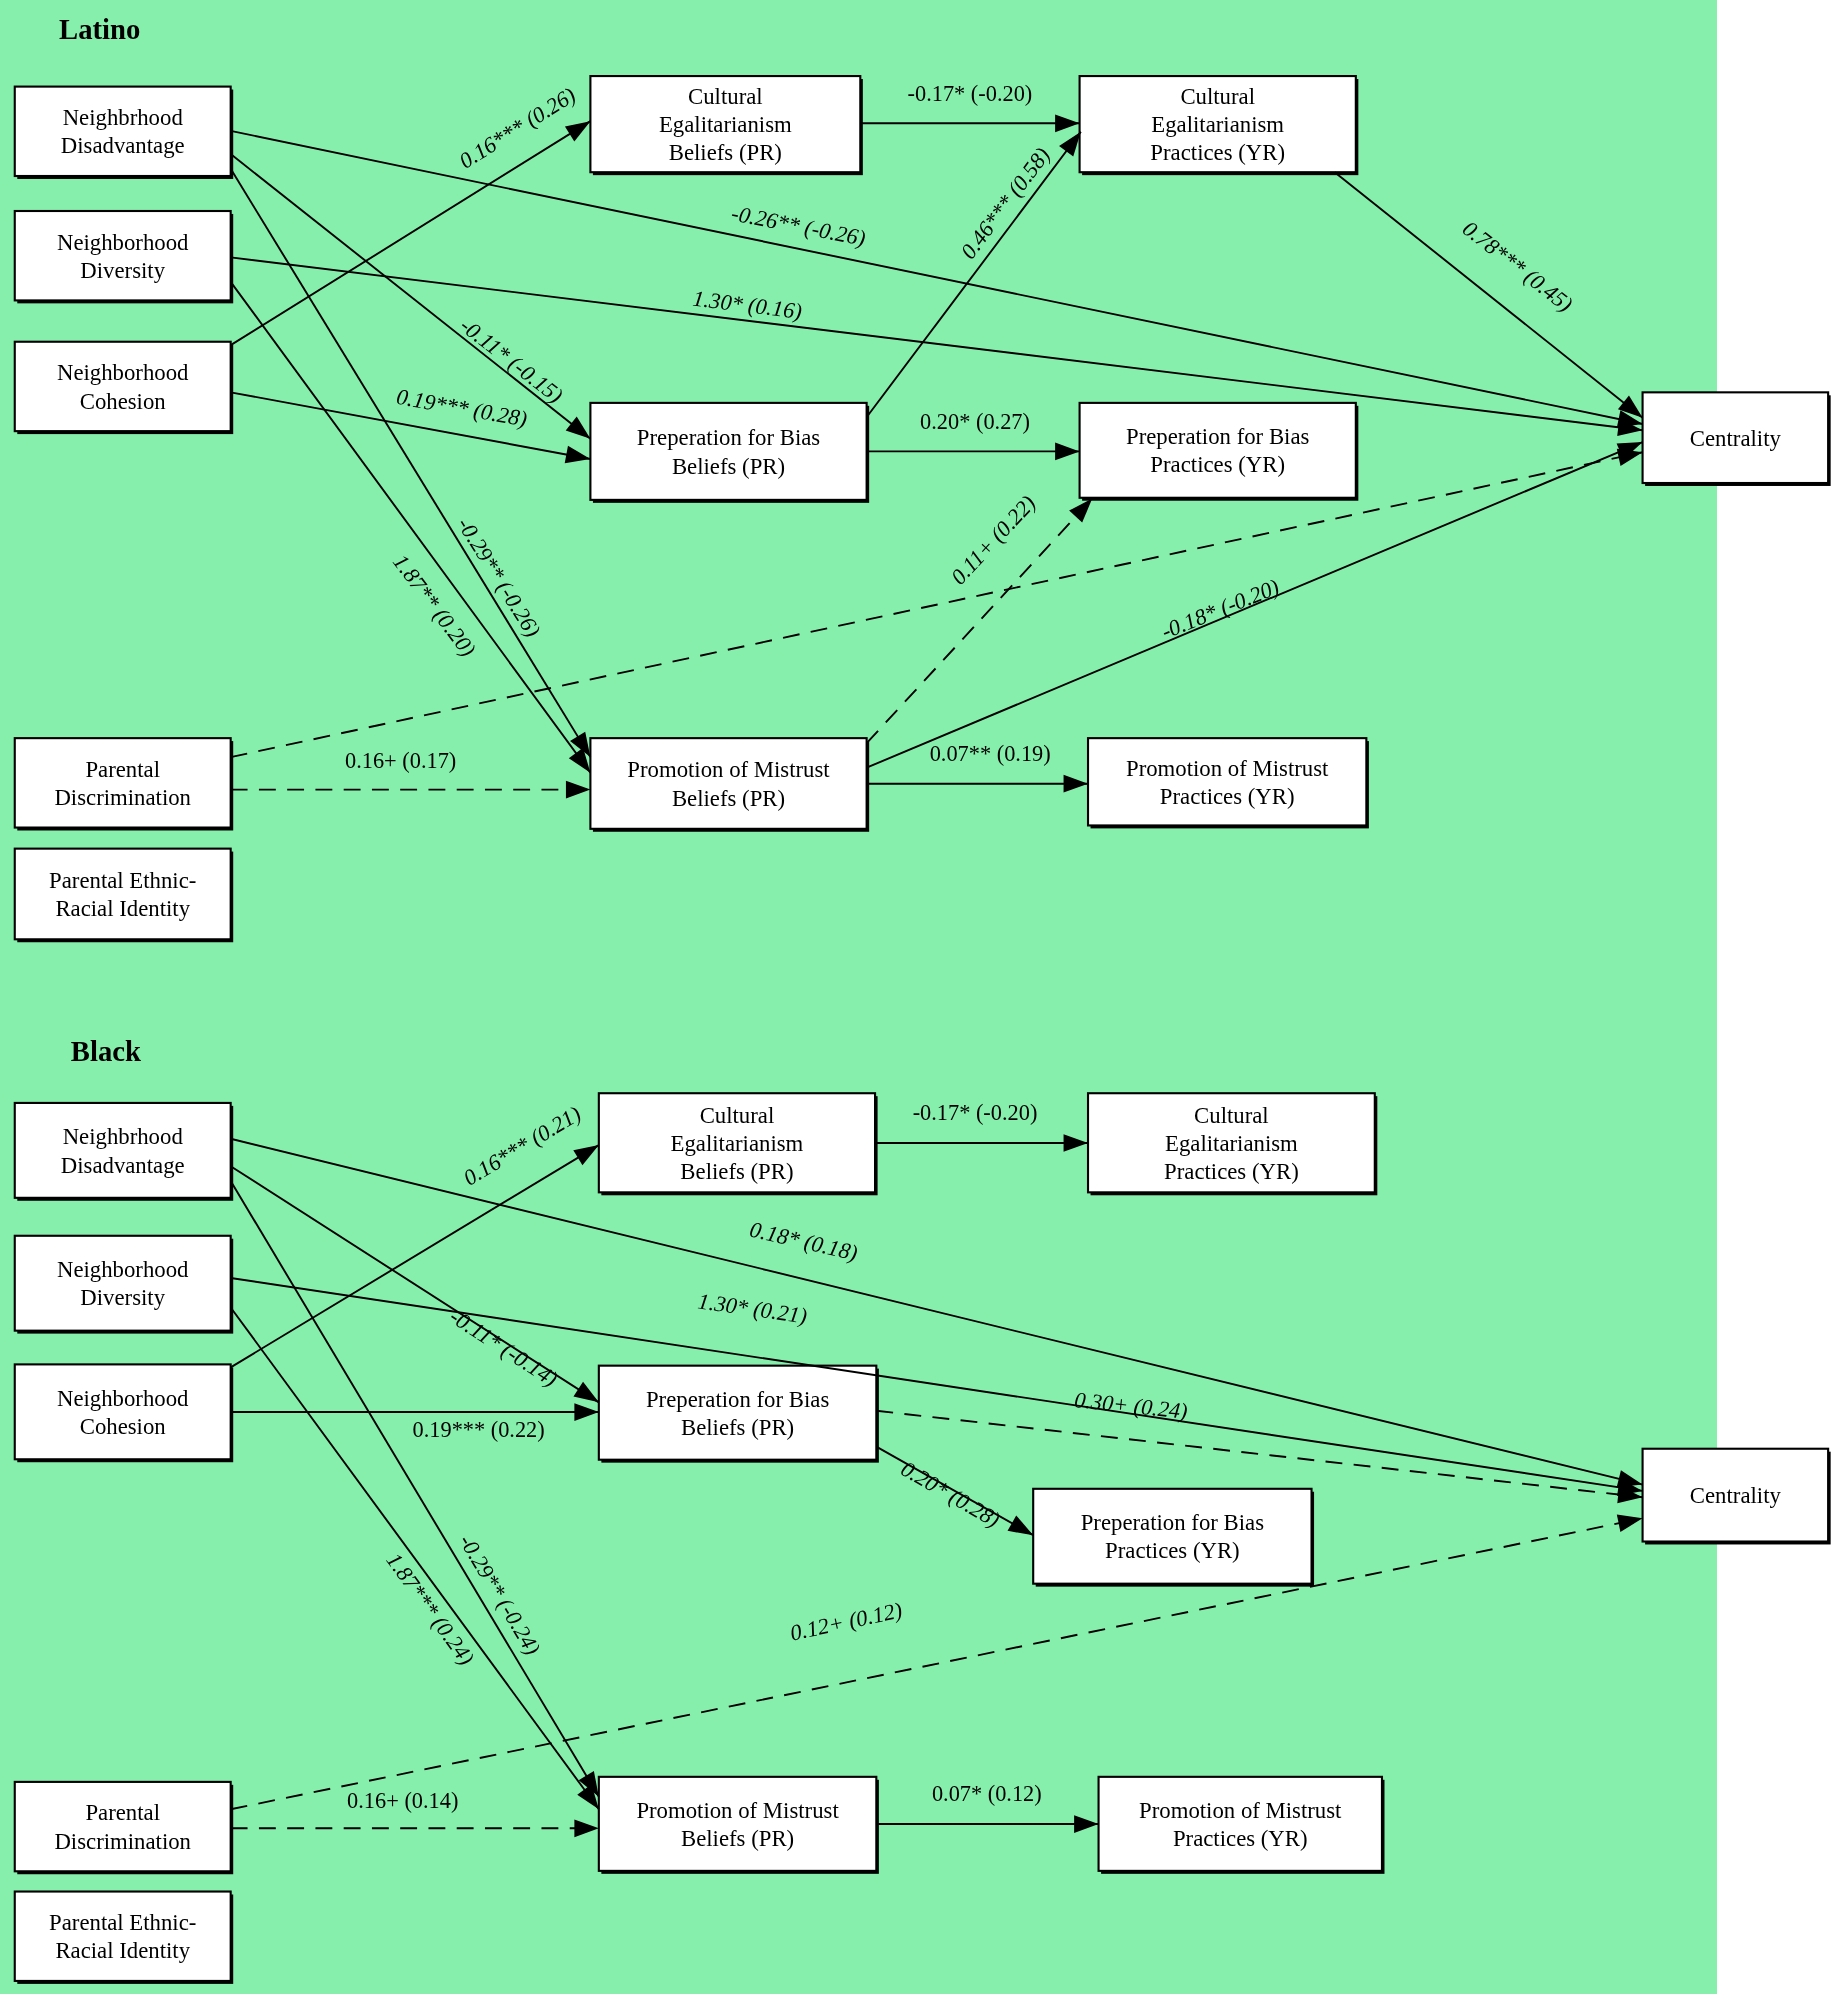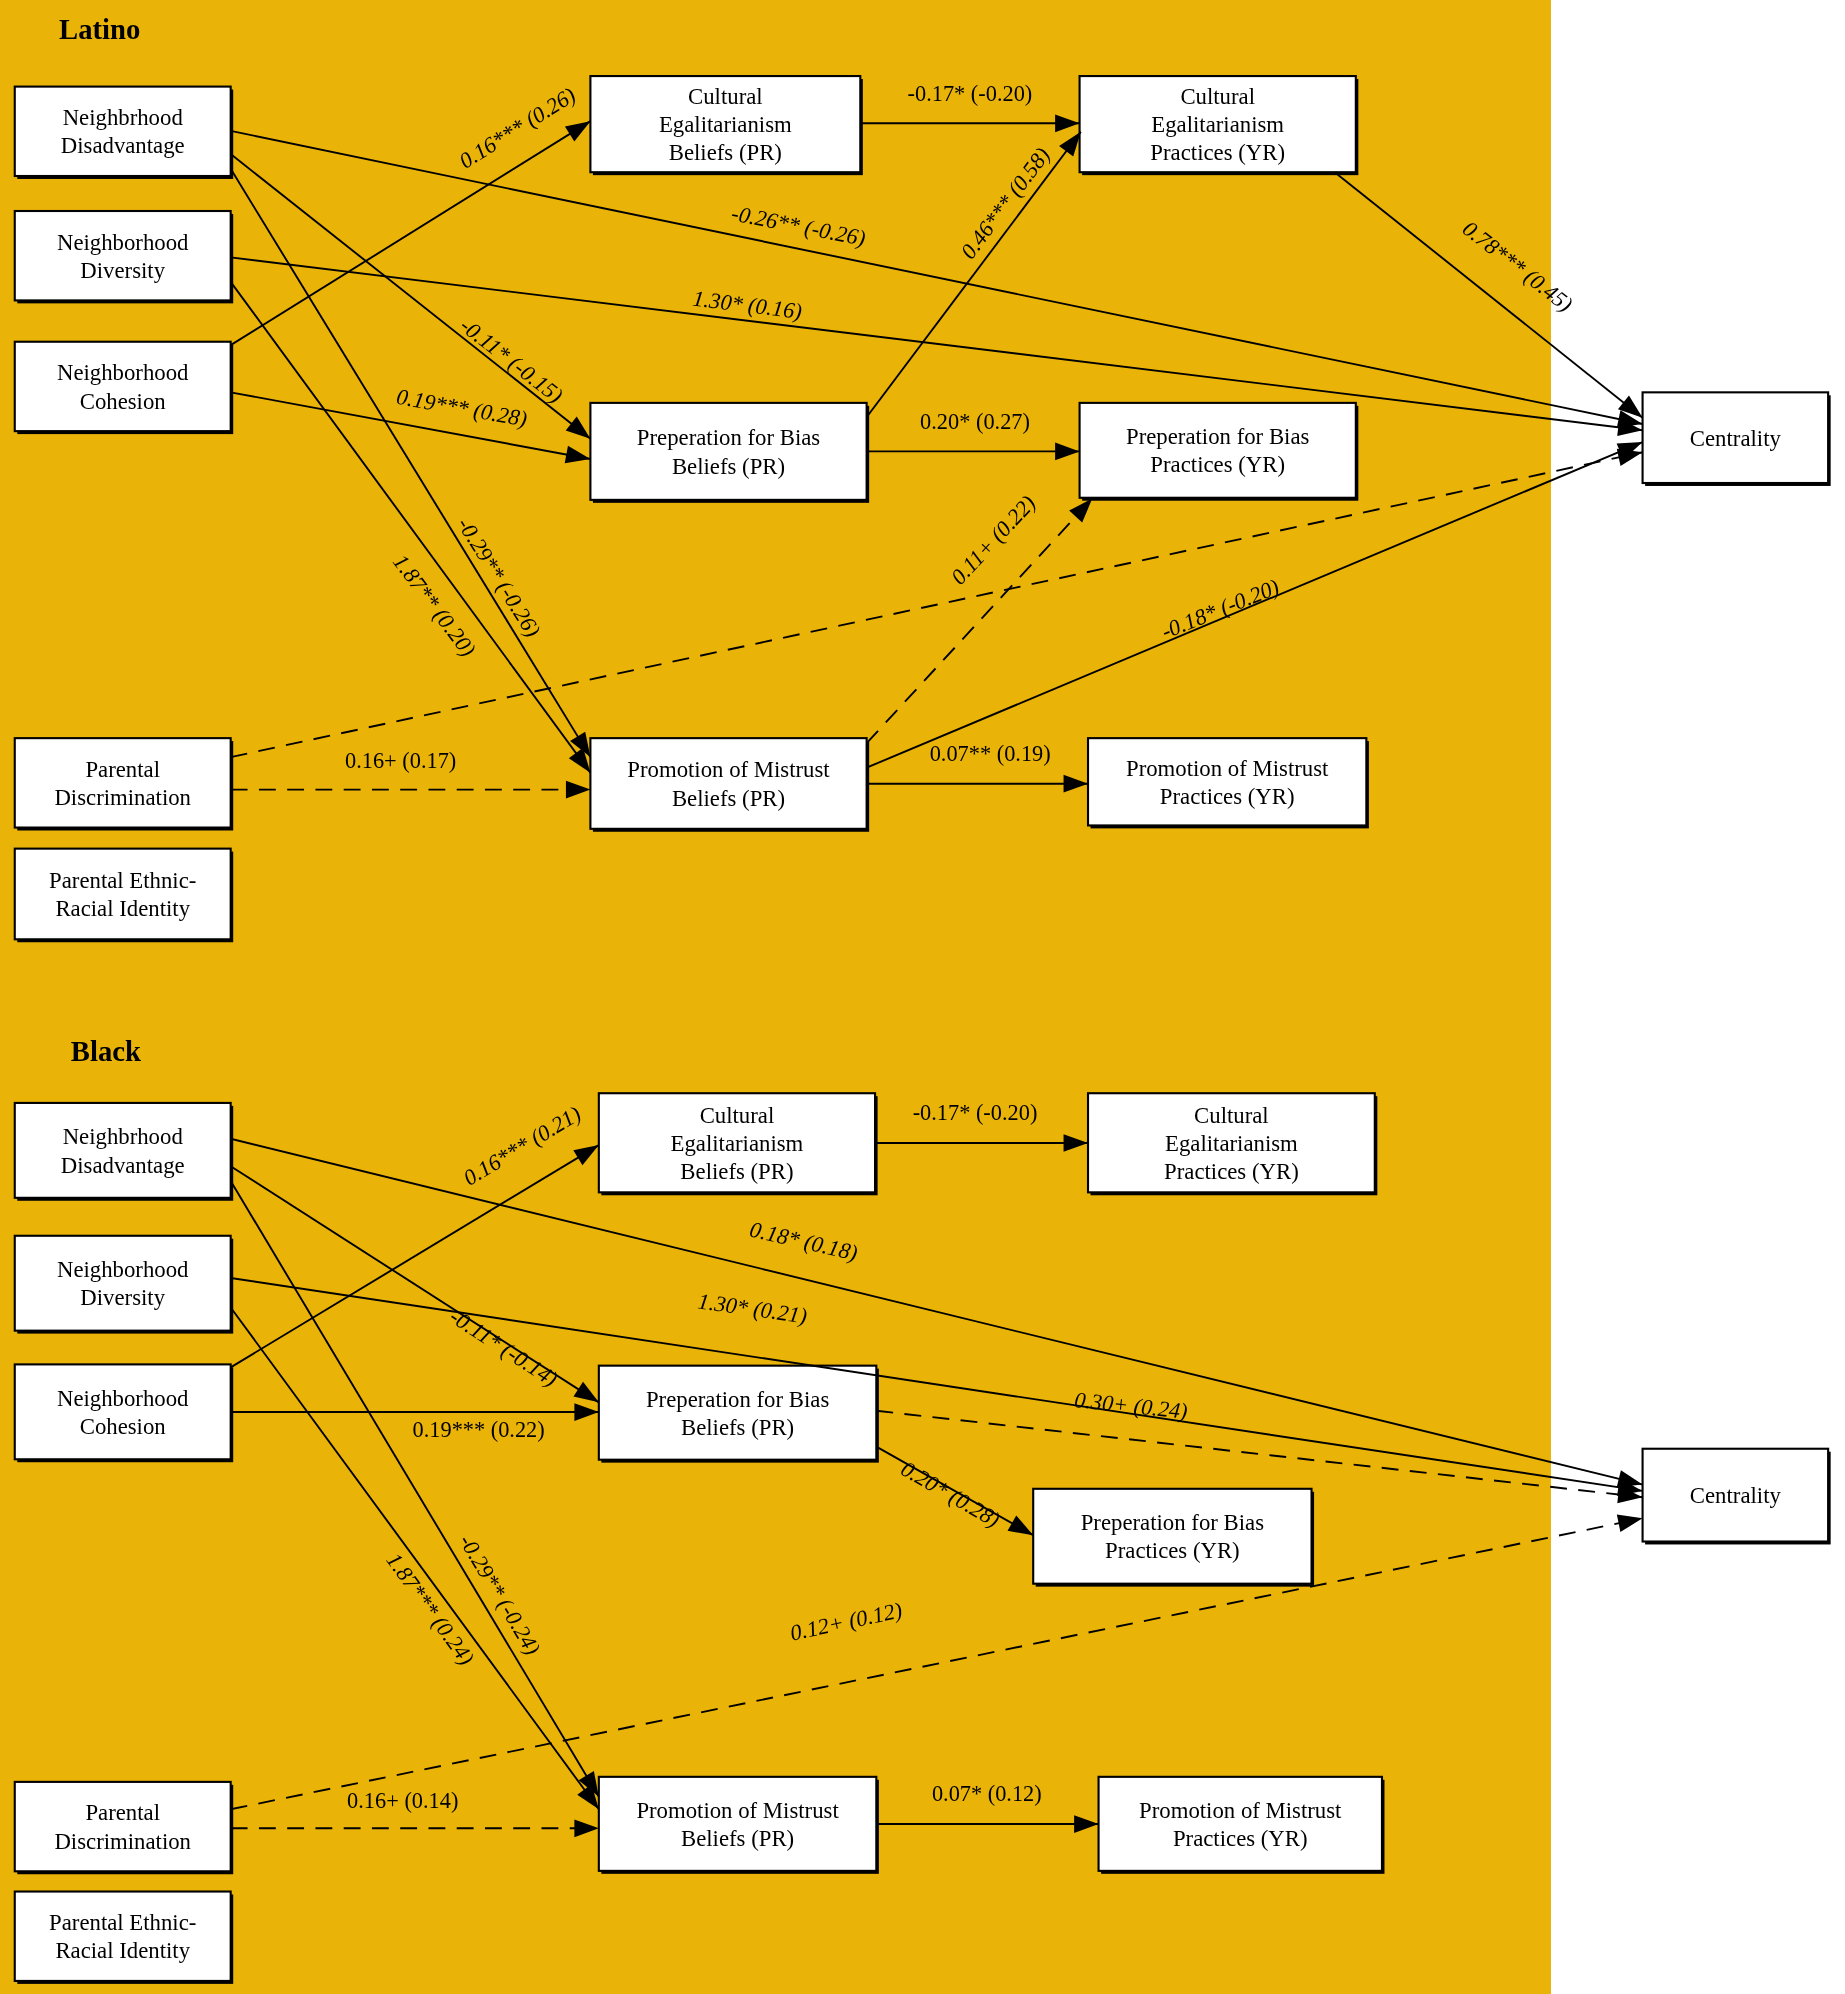--- a/index.html
+++ b/index.html
@@ -1,17 +1,17 @@
 <!DOCTYPE html>
 <html style="font-size:6.7px"><head>
 <meta charset="utf-8">
 <style>
   html,body{margin:0;padding:0;background:#ffffff;}
   body{width:1845px;height:1995px;font-family:"Liberation Serif",serif;}
-  .fig-wrap{position:relative;width:1551px;height:1995px;background:#eab308;}
+  .fig-wrap{position:relative;width:1717px;height:1995px;background:#86efac;}
   svg{display:block;}
   .node-rect{fill:#ffffff;stroke:#000000;stroke-width:5;}
   .node-shadow{fill:#000000;}
   .node-text{font-family:"Liberation Serif",serif;font-size:54px;fill:#000;}
   .edge-line{stroke:#000000;stroke-width:4.5;fill:none;}
   .edge-dashed{stroke-dasharray:40 27;}
   .edge-label{font-family:"Liberation Serif",serif;font-size:53px;fill:#000;}
   .edge-label.it{font-style:italic;}
   .panel-title{font-family:"Liberation Serif",serif;font-size:68px;font-weight:bold;fill:#000;}
 </style>

